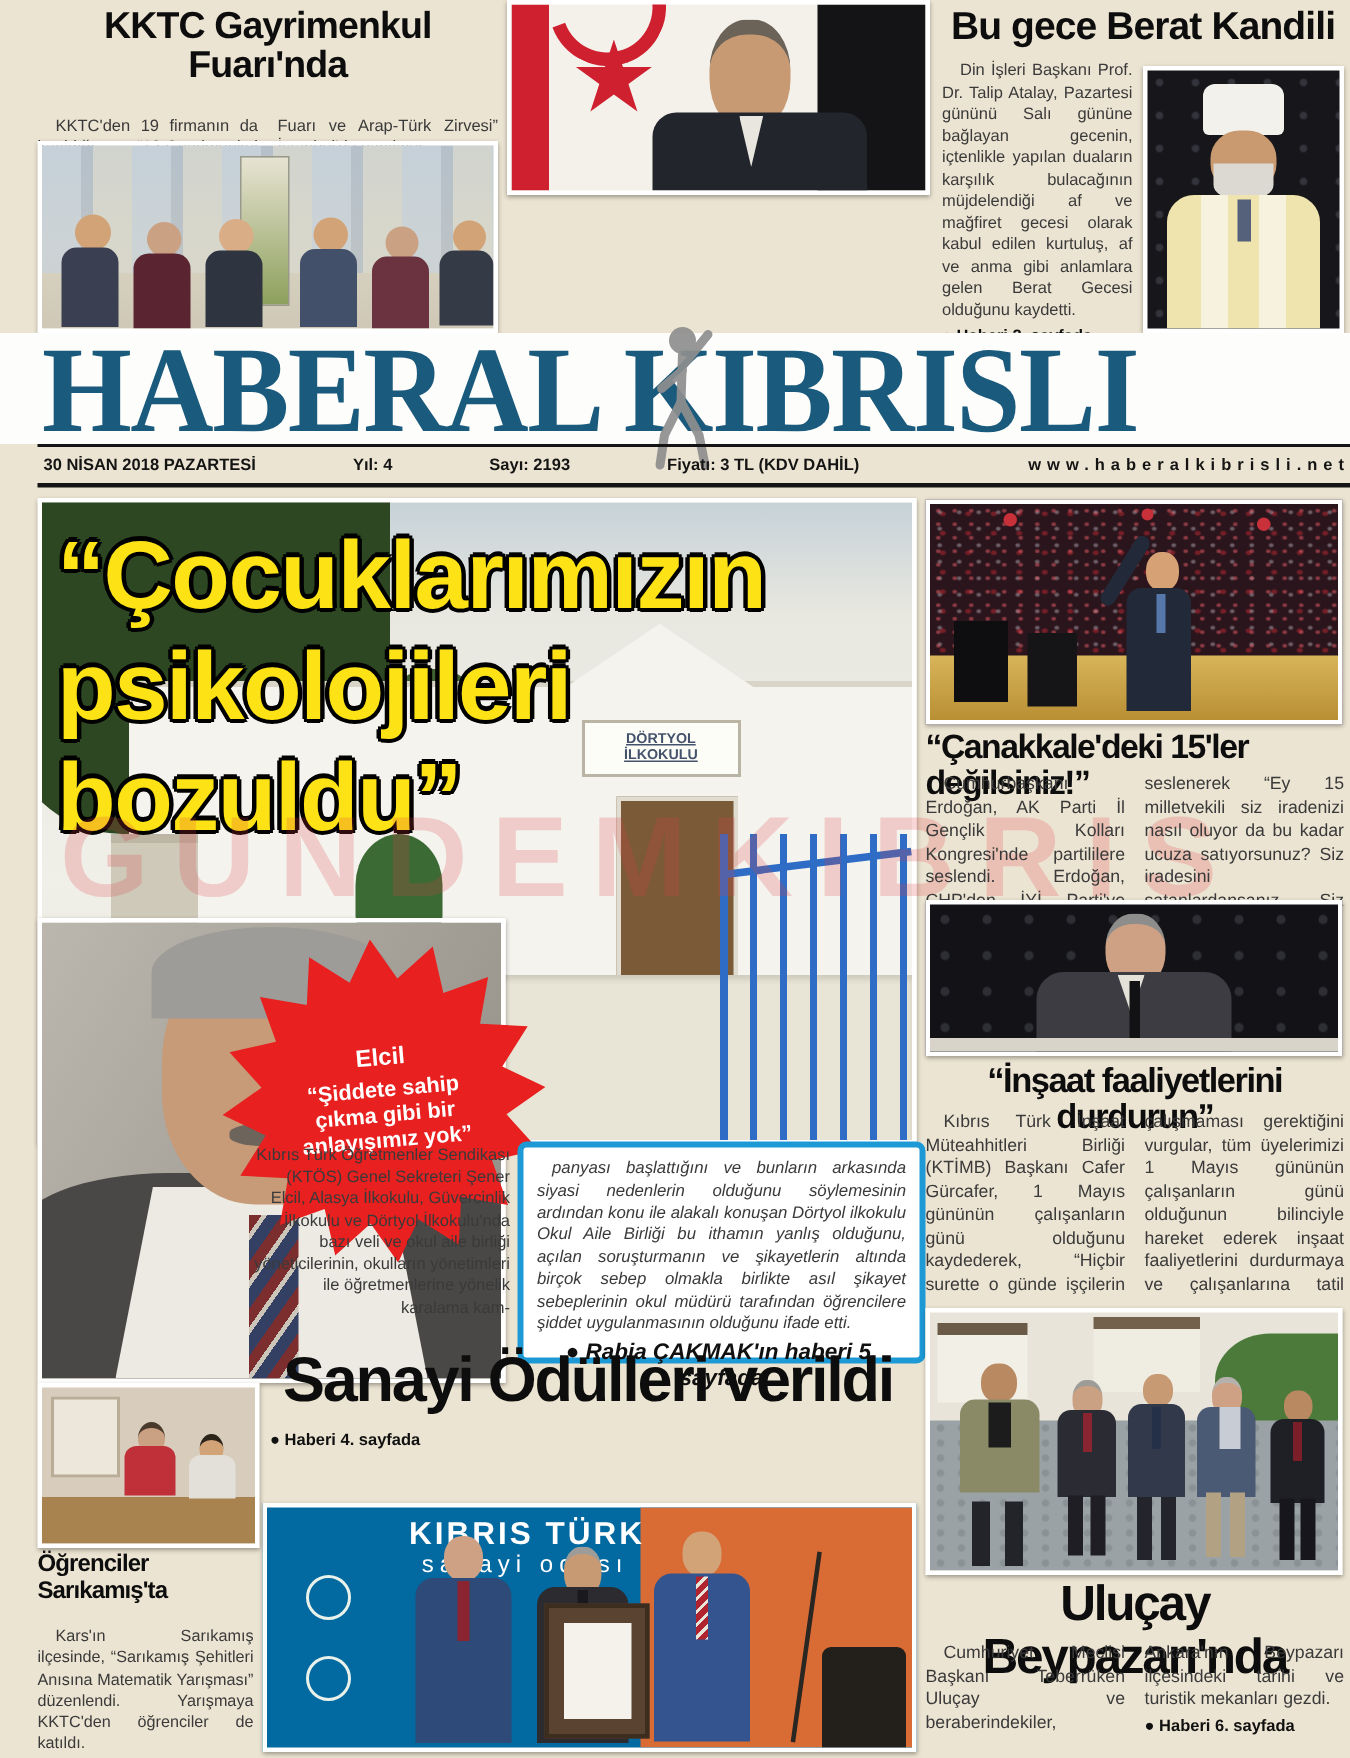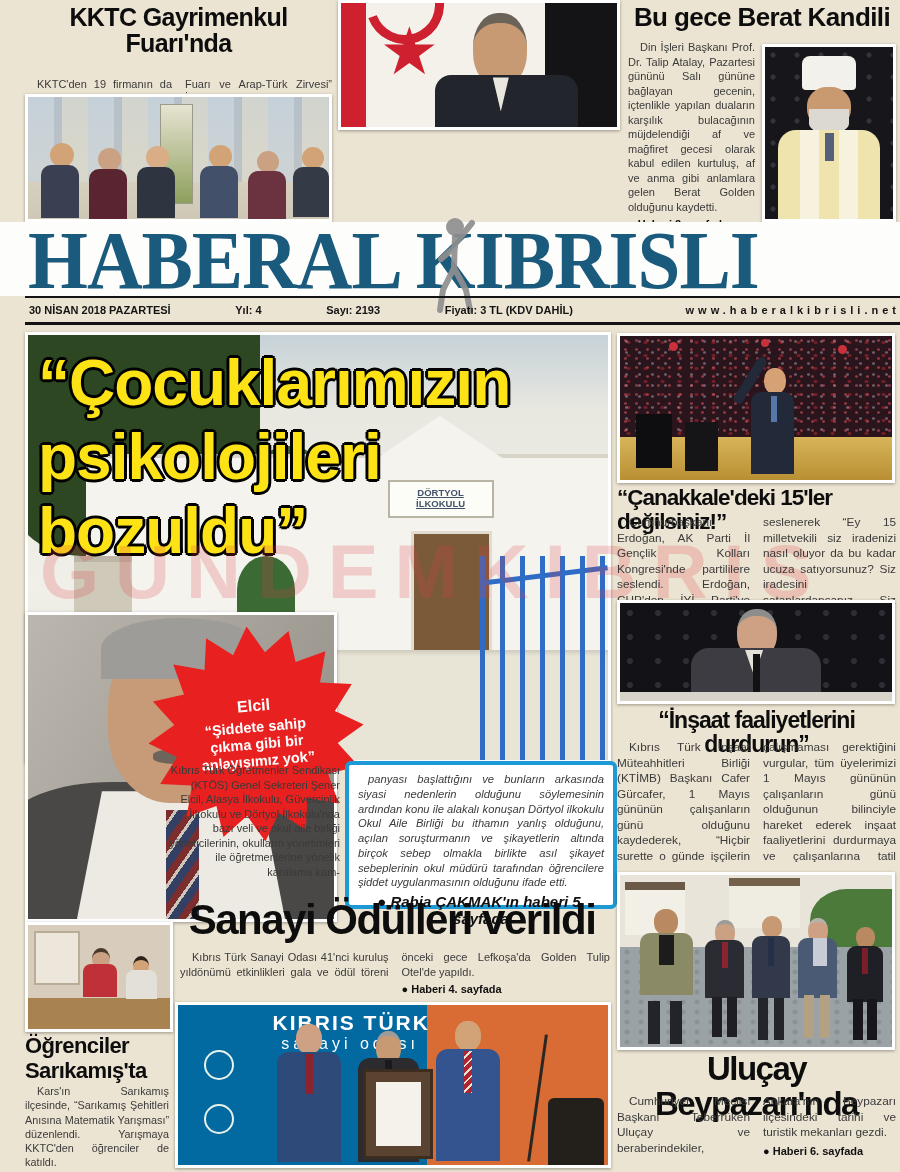--- a/index.html
+++ b/index.html
@@ -78,21 +78,21 @@
   <div class="box-h" style="margin-top:5px;font-size:27px;text-align:center;">“Şansal kararı emsaldir”</div>
   <div class="body-t cols2" style="margin-top:6px;height:64px;text-align:center;">
     <span>Yeniden Doğuş Partisi (YDP)Genel Başkanı Erhan Arıklı, Barbaros Şansal'ın adaya girişine izin verilmesini emsal olarak kabul ettiklerini söyledi.</span>
     <span class="ref">● Haberi 5. sayfada</span>
   </div>
 </div>
 
 <div class="abs" style="left:628px;top:4px;width:268px;height:218px;">
   <div class="box-h" style="font-size:26px;text-align:center;">Bu gece Berat Kandili</div>
   <div class="body-t" style="position:absolute;left:0;top:36px;width:127px;height:180px;">
-    <span>Din İşleri Başkanı Prof. Dr. Talip Atalay, Pazartesi gününü Salı gününe bağlayan gecenin, içtenlikle yapılan duaların karşılık bulacağının müjdelendiği af ve mağfiret gecesi olarak kabul edilen kurtuluş, af ve anma gibi anlamlara gelen Berat Golden olduğunu kaydetti.</span>
+    <span>Din İşleri Başkanı Prof. Dr. Talip Atalay, Pazartesi gününü Salı gününe bağlayan gecenin, içtenlikle yapılan duaların karşılık bulacağının müjdelendiği af ve mağfiret gecesi olarak kabul edilen kurtuluş, af ve anma gibi anlamlara gelen Berat Gecesi olduğunu kaydetti.</span>
     <span class="ref" style="text-align:left;">● Haberi 2. sayfada</span>
   </div>
   <div class="ph" style="left:134px;top:40px;width:128px;height:172px;background:#17171b;background-image:radial-gradient(circle at 8px 8px,#34343c 2px,transparent 3px);background-size:24px 22px;">
     <div class="s" style="left:29%;top:5%;width:42%;height:20%;border-radius:8px 8px 4px 4px;background:#f3f1ec;"></div>
     <div class="s" style="left:33%;top:23%;width:34%;height:24%;border-radius:45%;background:#c9996f;"></div>
     <div class="s" style="left:34%;top:36%;width:32%;height:14%;border-radius:0 0 40% 40%;background:#dcd9d2;"></div>
     <div class="s" style="left:10%;top:48%;width:80%;height:52%;border-radius:18px 18px 0 0;background:linear-gradient(90deg,#efe3ae 0 22%,#f7f2dd 22% 40%,#efe3ae 40% 60%,#f7f2dd 60% 78%,#efe3ae 78%);"></div>
     <div class="s" style="left:47%;top:50%;width:7%;height:16%;background:#55607a;"></div>
   </div>
 </div>
@@ -162,21 +162,20 @@
 </div>
 <div class="bluebox" style="left:345px;top:761px;width:246px;height:128px;font-style:italic;">
   <div class="body-t" style="font-size:11.2px;text-indent:10px;">
     <span>panyası başlattığını ve bunların arkasında siyasi nedenlerin olduğunu söylemesinin ardından konu ile alakalı konuşan Dörtyol ilkokulu Okul Aile Birliği bu ithamın yanlış olduğunu, açılan soruşturmanın ve şikayetlerin altında birçok sebep olmakla birlikte asıl şikayet sebeplerinin okul müdürü tarafından öğrencilere şiddet uygulanmasının olduğunu ifade etti.</span>
   </div>
   <span class="ref" style="font-size:15px;">● Rabia ÇAKMAK'ın haberi 5. sayfada</span>
 </div>
 
 <div class="box-h abs" style="left:173px;top:898px;width:438px;font-size:42px;text-align:center;letter-spacing:-1.5px;">Sanayi Ödülleri verildi</div>
 <div class="body-t cols2 abs" style="left:180px;top:950px;width:430px;height:50px;">
-  <span>Kıbrıs Türk Sanayi Odası 41'nci kuruluş yıldönümü etkinlikleri gala ve ödül töreni önceki gece Lefkoşa'da Golden Tulip Otel'de yapıldı.</span>
   <span class="ref" style="text-align:left;">● Haberi 4. sayfada</span>
 </div>
 <div class="ph" style="left:175px;top:1002px;width:430px;height:160px;background:#0369a1;">
   <div class="s" style="right:0;top:0;width:42%;height:100%;background:#d96b35;"></div>
   <div class="photo-label" style="left:22%;top:4%;font-size:21px;">KIBRIS TÜRK</div>
   <div class="photo-label" style="left:24%;top:19%;font-size:16px;font-weight:400;letter-spacing:4px;">sanayi odası</div>
   <div class="s" style="left:6%;top:28%;width:26px;height:26px;border:2px solid #e8f2ea;border-radius:50%;"></div>
   <div class="s" style="left:6%;top:62%;width:26px;height:26px;border:2px solid #e8f2ea;border-radius:50%;"></div>
   <div class="s" style="right:1%;bottom:0;width:13%;height:42%;background:#23201c;border-radius:6px 6px 0 0;"></div>
   <div class="s" style="right:16%;top:18%;width:3px;height:80%;background:#2a2622;transform:rotate(8deg);"></div>
@@ -206,21 +205,21 @@
   <div class="s" style="left:0;bottom:0;width:100%;height:30%;background:#a9834f;"></div>
   <div class="s" style="left:38%;top:22%;width:26%;height:50%;">
       <div class="s" style="left:26%;top:0;width:18px;height:18px;border-radius:50%;background:#caa183;border-top:4px solid #4a3a2c;"></div>
       <div class="s" style="left:4%;top:16px;width:92%;height:64%;border-radius:8px 8px 0 0;background:#c03038;"></div>
     </div>
   <div class="s" style="left:68%;top:30%;width:24%;height:44%;">
       <div class="s" style="left:26%;top:0;width:16px;height:16px;border-radius:50%;background:#d2a377;border-top:4px solid #2c2419;"></div>
       <div class="s" style="left:4%;top:14px;width:92%;height:64%;border-radius:8px 8px 0 0;background:#e2e0d8;"></div>
     </div>
 </div>
-<div class="box-h abs" style="left:25px;top:1034px;width:148px;font-size:22px;line-height:1.12;">Öğrenciler Sarıkamış'ta</div>
+<div class="box-h abs" style="left:25px;top:1034px;width:148px;font-size:16px;line-height:1.12;">Öğrenciler Sarıkamış'ta</div>
 <div class="body-t abs" style="left:25px;top:1084px;width:144px;font-size:10.8px;">
   <span>Kars'ın Sarıkamış ilçesinde, “Sarıkamış Şehitleri Anısına Matematik Yarışması” düzenlendi. Yarışmaya KKTC'den öğrenciler de katıldı.</span>
   
 </div>
 
 <div class="ph" style="left:617px;top:333px;width:272px;height:144px;background:#2b151c;background-image:radial-gradient(rgba(225,90,100,.55) 1px,transparent 2px),radial-gradient(rgba(240,240,255,.33) 1px,transparent 2px),radial-gradient(rgba(190,40,50,.5) 1.5px,transparent 2.5px);background-size:11px 9px,13px 11px,17px 13px;">
   <div class="s" style="left:0;bottom:0;width:100%;height:30%;background:linear-gradient(#d8b45a,#b98f33);"></div>
   <div class="s" style="left:6%;bottom:8%;width:13%;height:38%;background:#0e0e10;"></div>
   <div class="s" style="left:24%;bottom:6%;width:12%;height:34%;background:#151517;"></div>
   <div class="s" style="left:46%;bottom:4%;width:20%;height:82%;">

